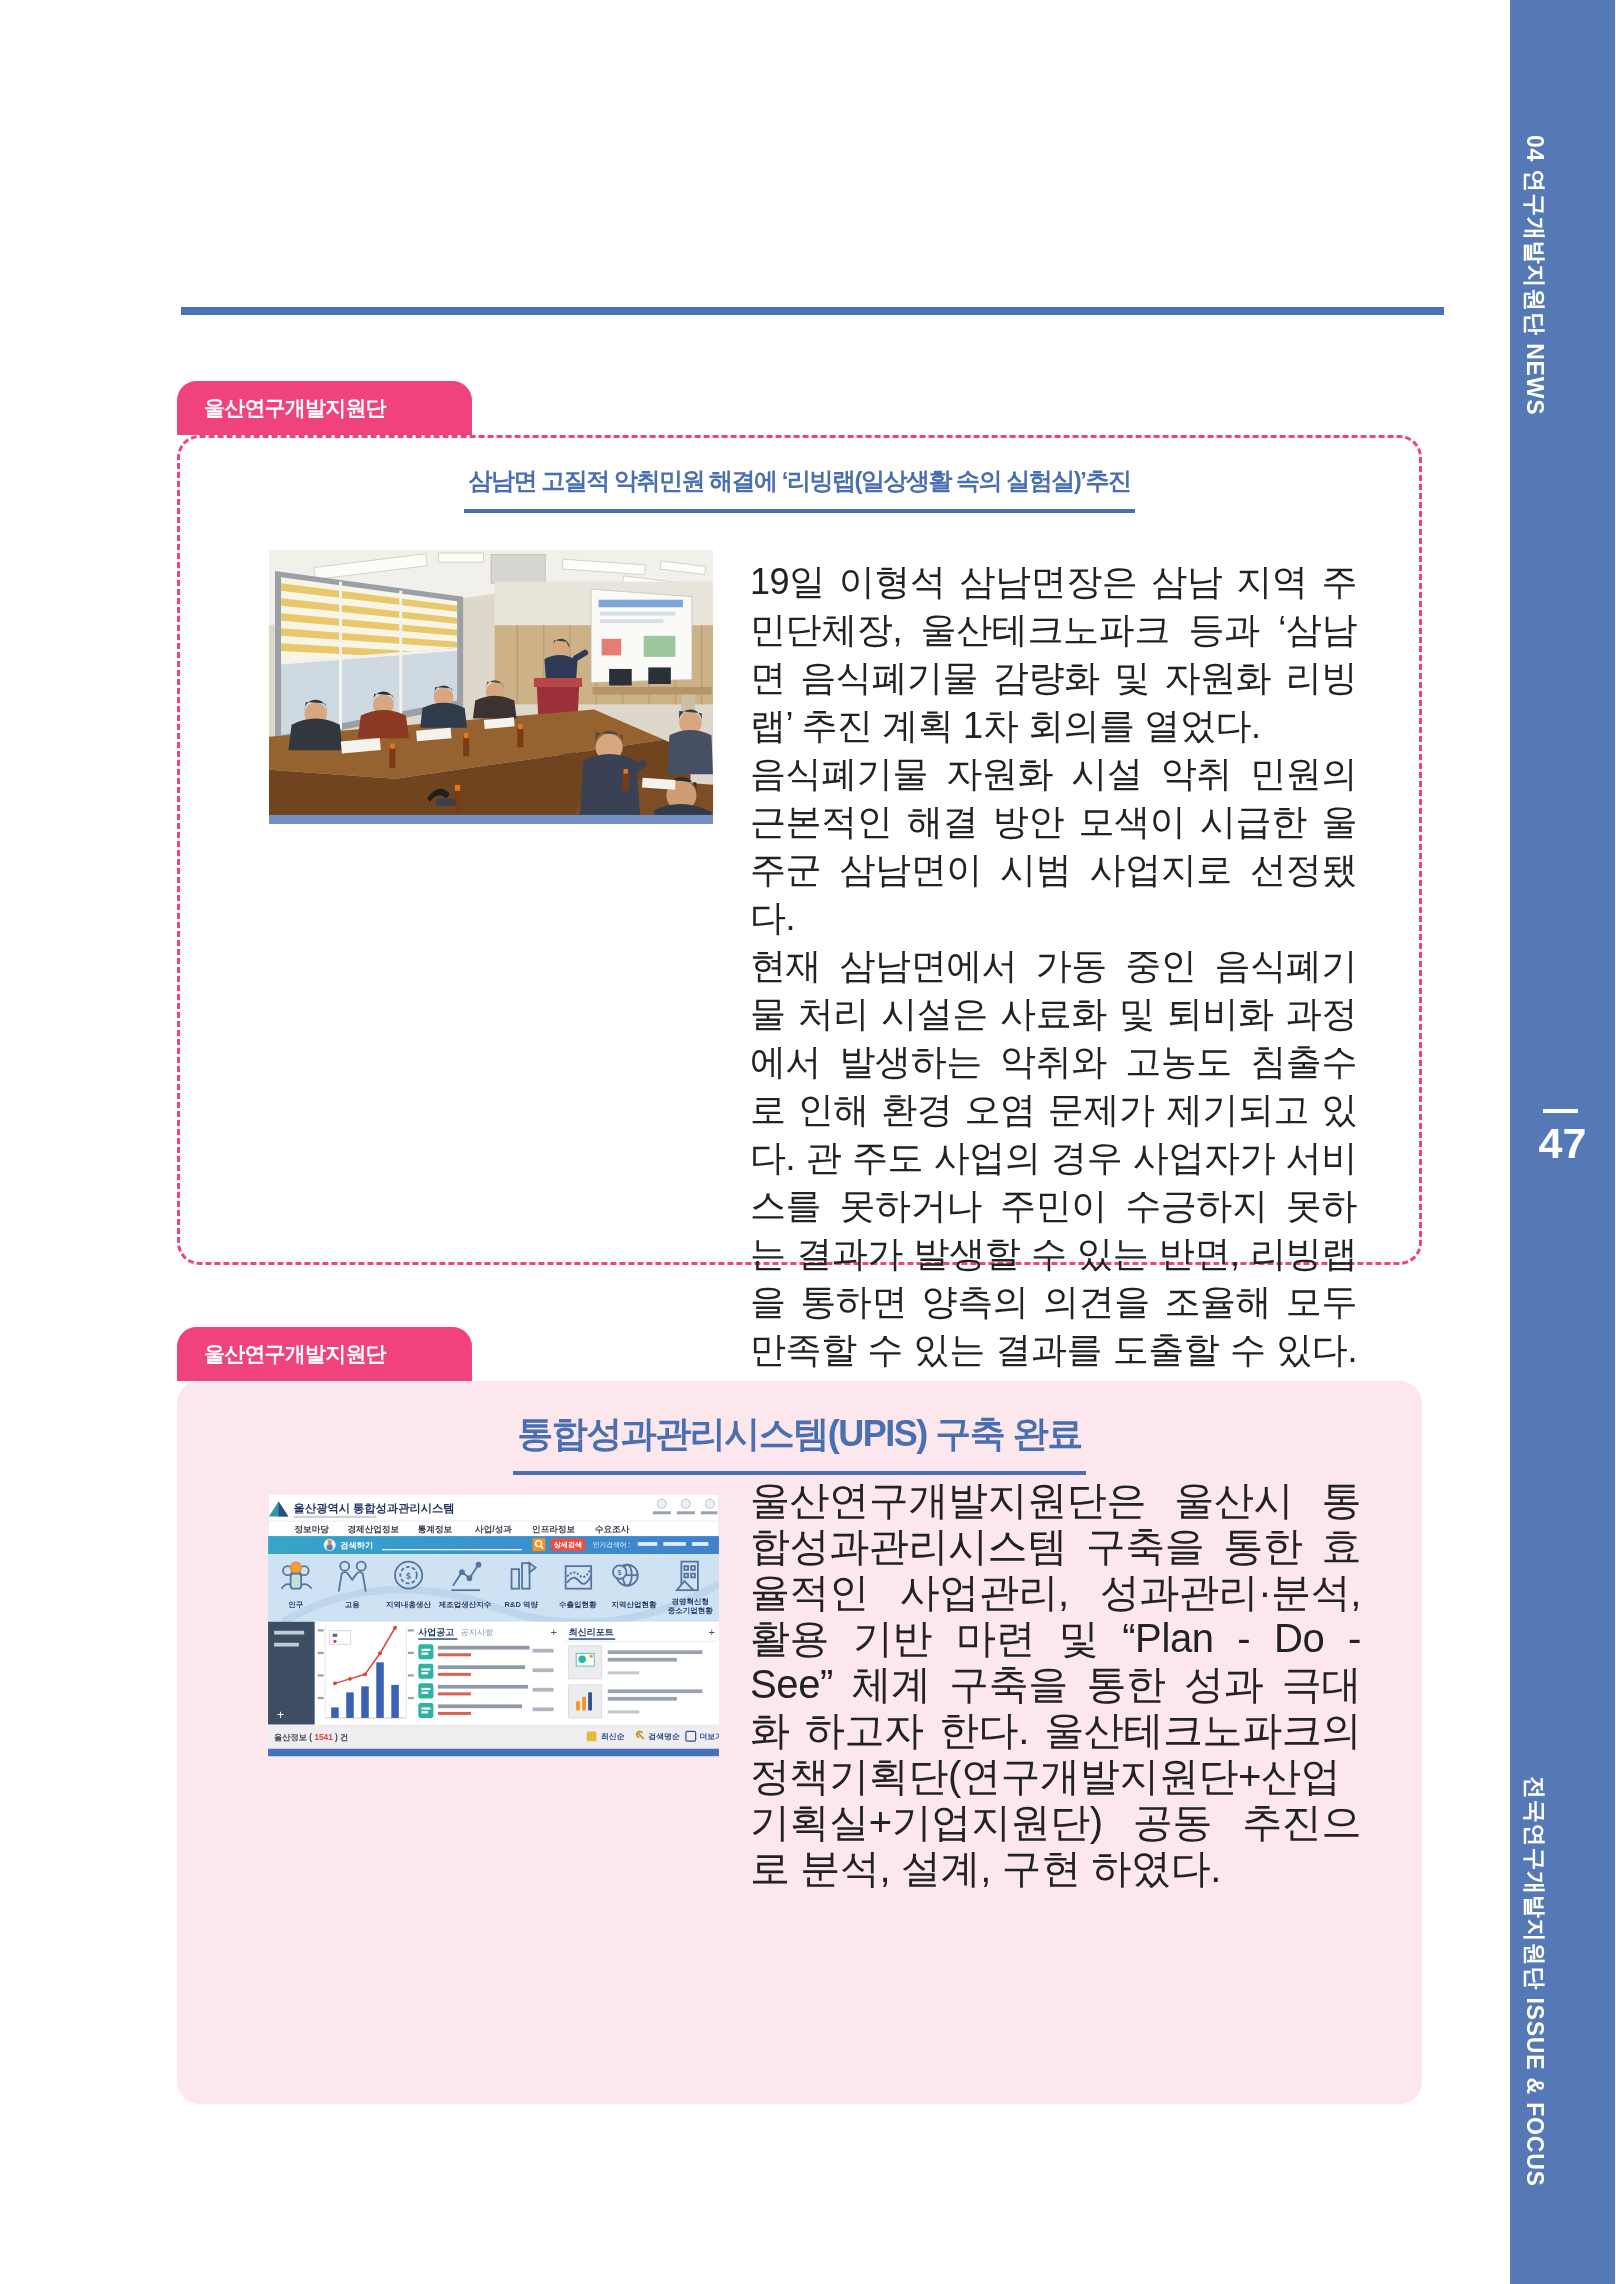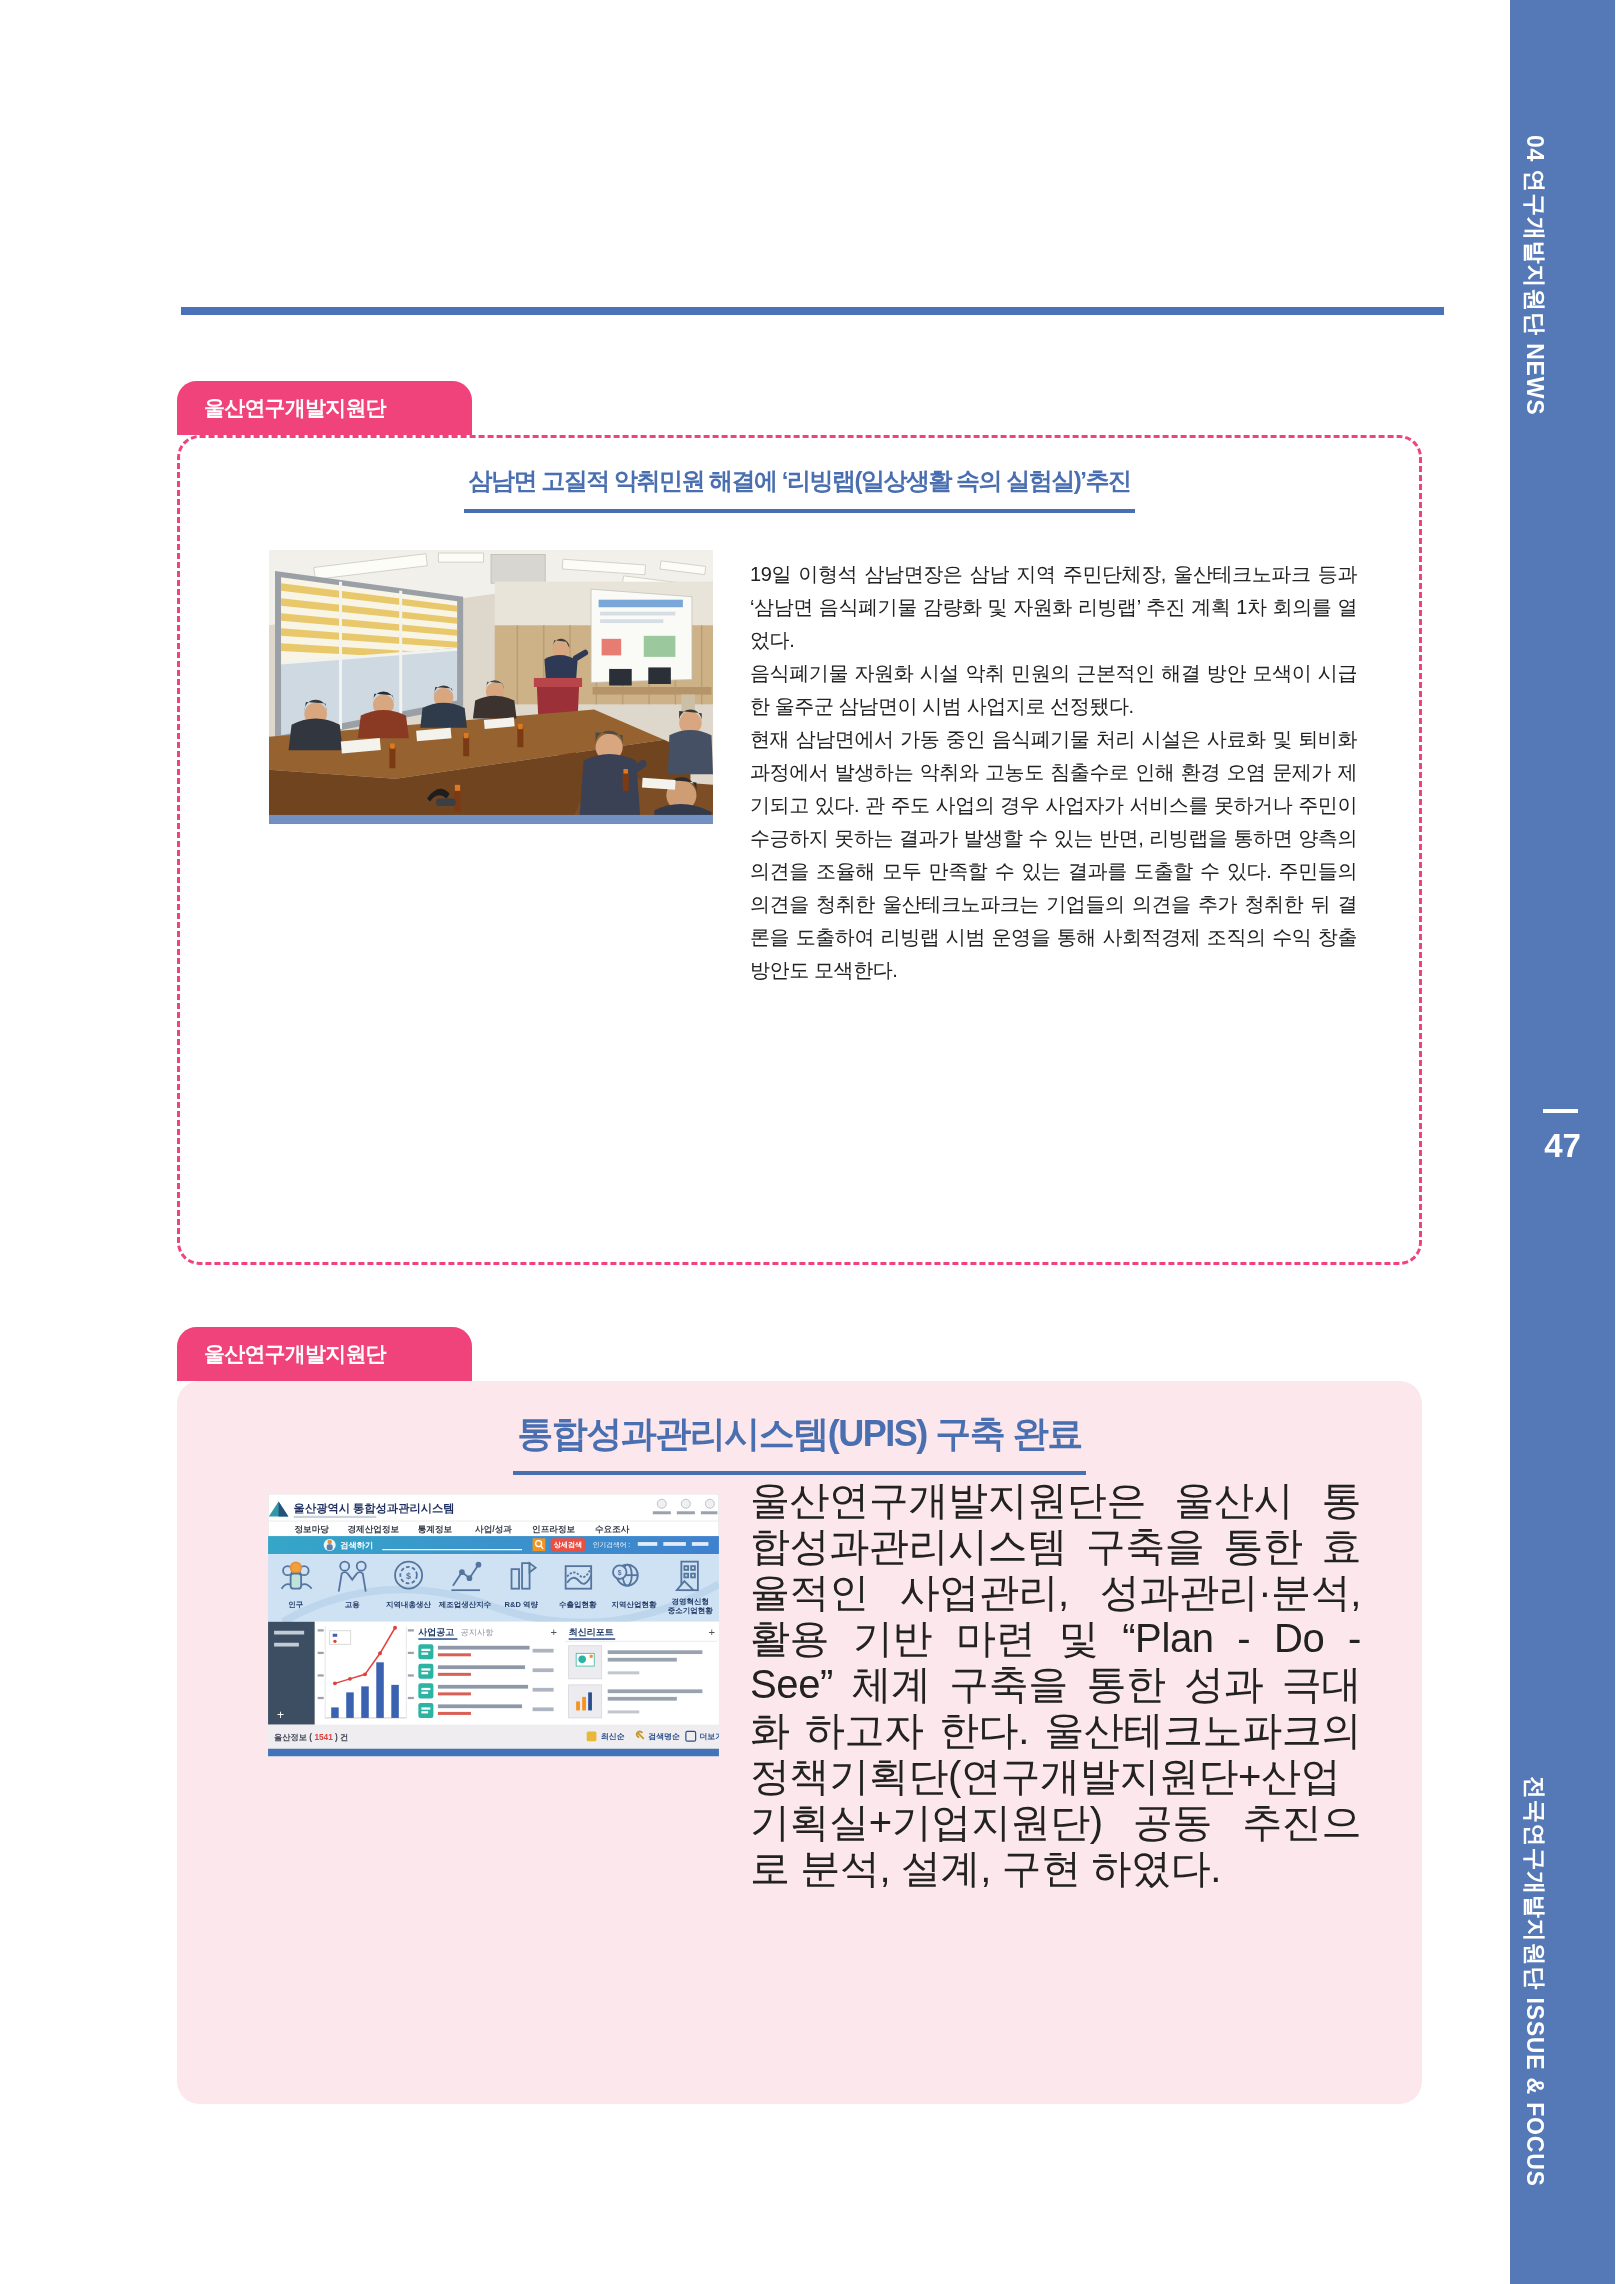--- a/index.html
+++ b/index.html
@@ -19,32 +19,32 @@
               border-radius:22.6px;box-sizing:border-box;background:#fff;}
   .pink-box{left:177px;top:1381px;width:1245px;height:723px;background:#fbe7ec;border-radius:22.6px;}
 
   .article-title{left:177px;width:1245px;text-align:center;color:#4a6fb1;font-weight:bold;
                  letter-spacing:-1.5px;}
   .article-title .t{display:inline-block;border-bottom:4.5px solid #4a6fb1;padding:0 4.5px 12px 4.5px;}
   .title1{top:465px;font-size:24px;}
   .title2{top:1410px;font-size:36px;text-decoration:underline;}
 
   .bodycol{color:#222;text-align:justify;letter-spacing:-0.4px;}
-  .col1{left:750px;top:558px;width:607px;font-size:20px;line-height:33px;}
+  .col1{left:750px;top:558px;width:607px;font-size:36px;line-height:48px;}
   .col2{left:750px;top:1477px;width:611px;font-size:40px;line-height:46px;}
   .bodycol p{margin:0;}
 
   .side-band{left:1510px;top:0;width:105px;height:2284px;background:#5578b6;}
   .vwrap{white-space:nowrap;color:#fff;font-weight:bold;font-size:23px;letter-spacing:0.8px;
          transform:rotate(90deg);transform-origin:top left;}
   .vtop{left:1550px;top:135px;}
   .vbottom{left:1550px;top:1776px;}
   .pageno-rule{left:1543px;top:1109px;width:35px;height:3.8px;background:#fff;}
   .pageno{left:1510px;top:1119px;width:105px;text-align:center;color:#fff;
-          font-size:33px;font-weight:bold;margin-top:8px;}
+          font-size:43px;font-weight:bold;}
 
   .photo{left:269px;top:550px;}
   .shot{left:268px;top:1494px;}
 </style>
 </head>
 <body>
 
 <div id="page">
 
   <div class="abs top-rule"></div>

